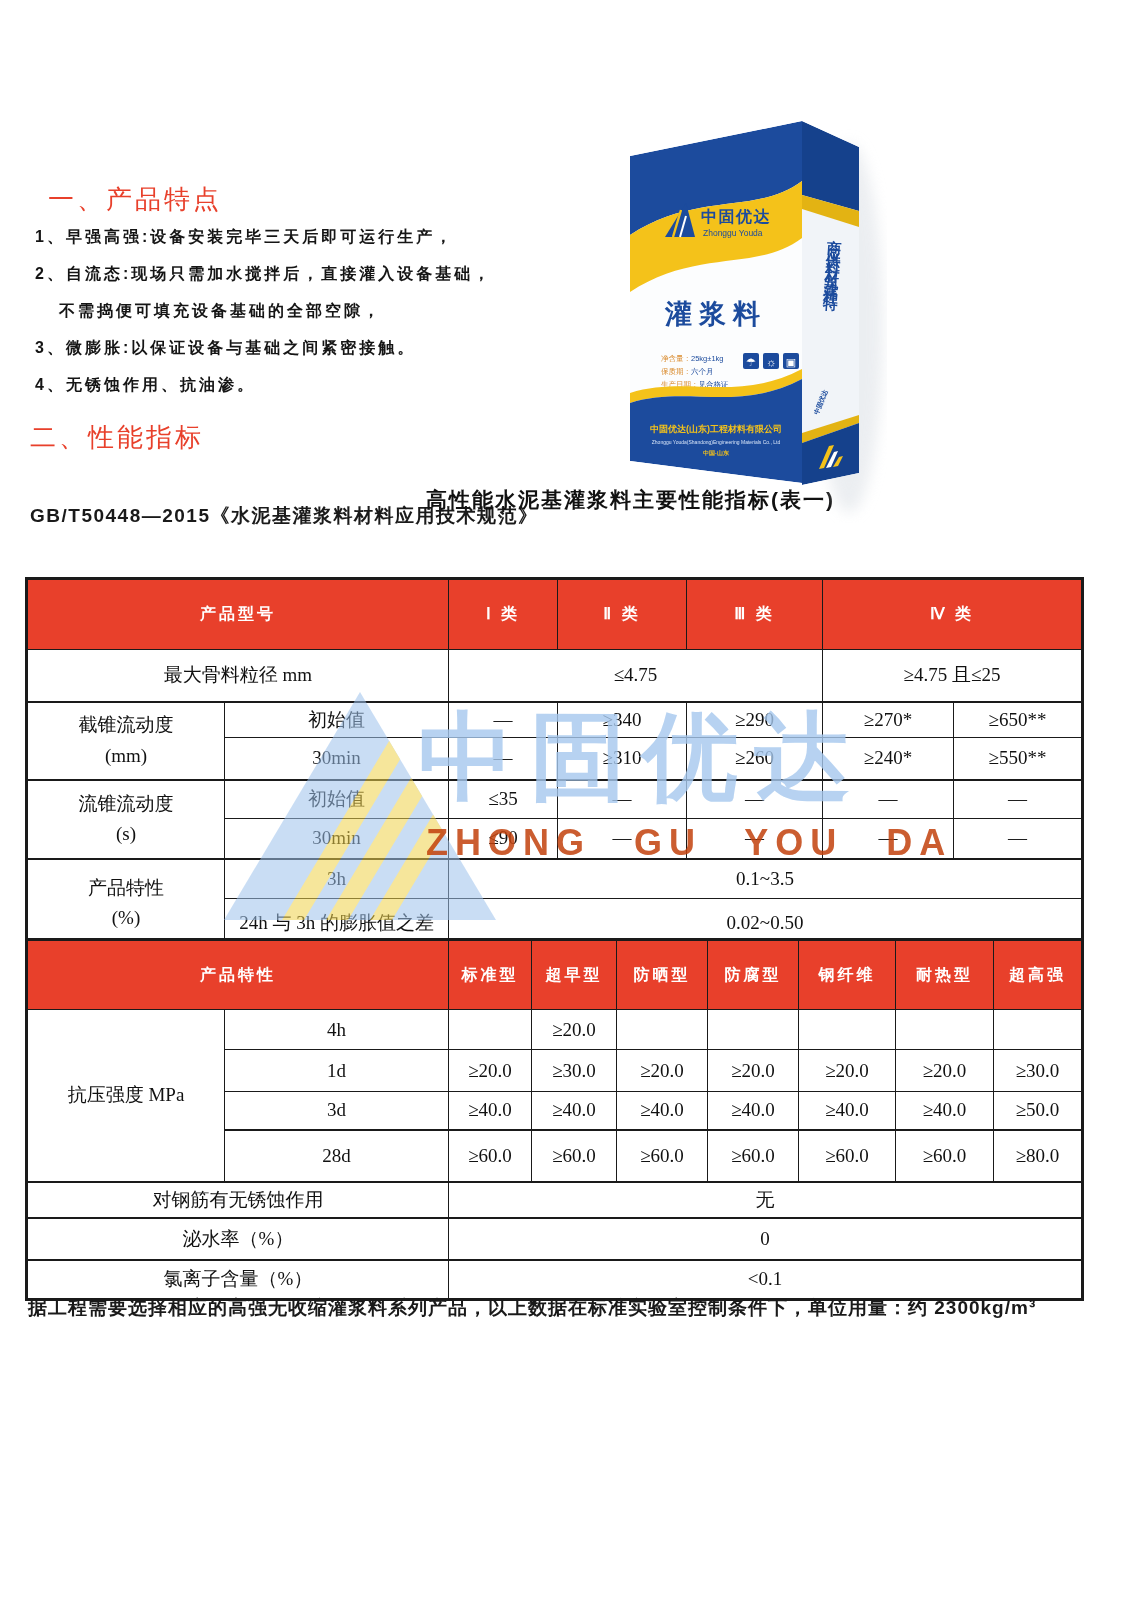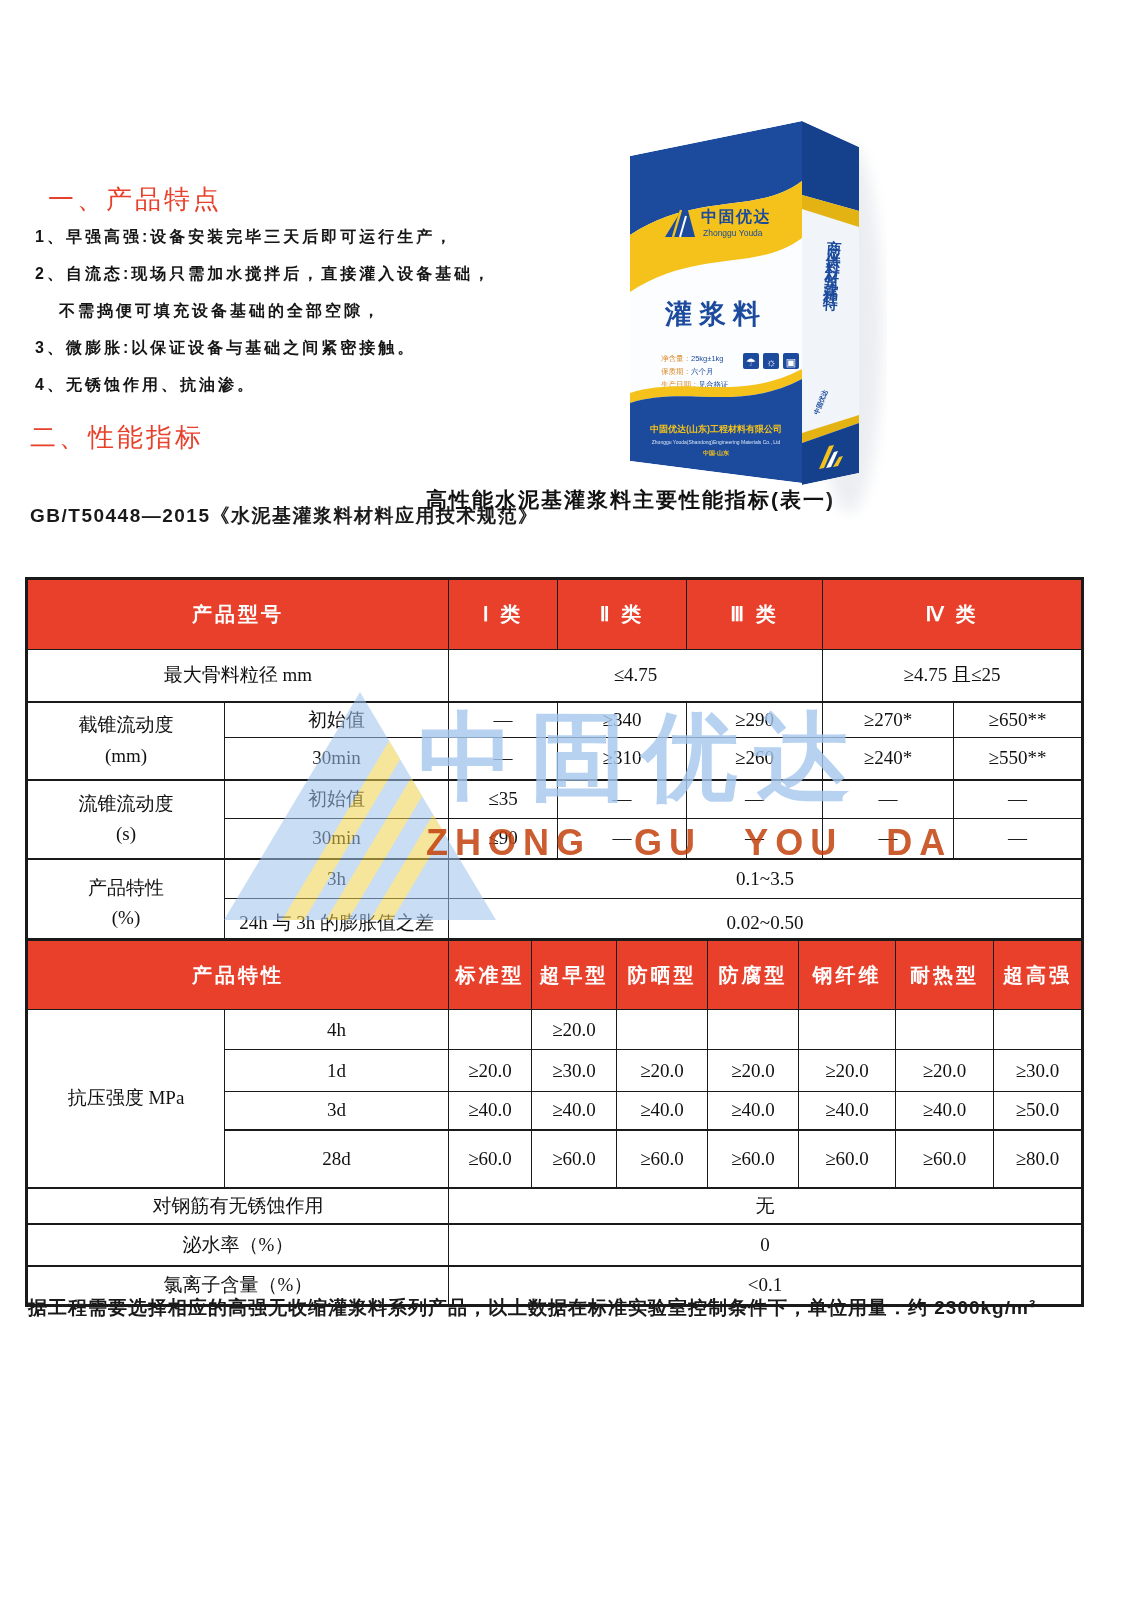--- a/index.html
+++ b/index.html
@@ -17,21 +17,21 @@
 
   
   table.spec { border-collapse:collapse; table-layout:fixed; background:transparent;
                border:3px solid #1a1a1a; }
   table.spec td, table.spec th { border:1.5px solid #1a1a1a; text-align:center;
                vertical-align:middle; padding:0;
                font-family:"Liberation Serif","DejaVu Serif",serif;
                font-size:19px; color:#111; }
   table.spec th { background:#e8402b; color:#ffffff;
                font-family:"Liberation Sans", sans-serif;
-               font-weight:bold; font-size:20px; letter-spacing:3px; }
+               font-weight:bold; font-size:16px; letter-spacing:3px; }
   tr.hv td { border-top-width:2.5px; }
   td.grp div { line-height:1.6; }
   td.small { font-size:18px; }
 
   
   .watermark { pointer-events:none; z-index:6; }
   .wm-cn { position:absolute; left:196px; top:8px; font-size:96px; font-weight:bold;
            color:#a6c8ee; letter-spacing:16px; opacity:.8; white-space:nowrap; }
   .wm-en { position:absolute; left:204px; top:136px; font-size:36px; font-weight:bold;
            color:#c2410c; letter-spacing:7px; word-spacing:26px; opacity:.85; white-space:nowrap; }
@@ -255,21 +255,21 @@
   <tr style="height:38px">
     <td>3d</td>
     <td>≥40.0</td>
     <td>≥40.0</td>
     <td>≥40.0</td>
     <td>≥40.0</td>
     <td>≥40.0</td>
     <td>≥40.0</td>
     <td>≥50.0</td>
   </tr>
-  <tr style="height:58px" class="hv">
+  <tr style="height:52px" class="hv">
     <td>28d</td>
     <td>≥60.0</td>
     <td>≥60.0</td>
     <td>≥60.0</td>
     <td>≥60.0</td>
     <td>≥60.0</td>
     <td>≥60.0</td>
     <td>≥80.0</td>
   </tr>
   <tr style="height:36px" class="hv">

